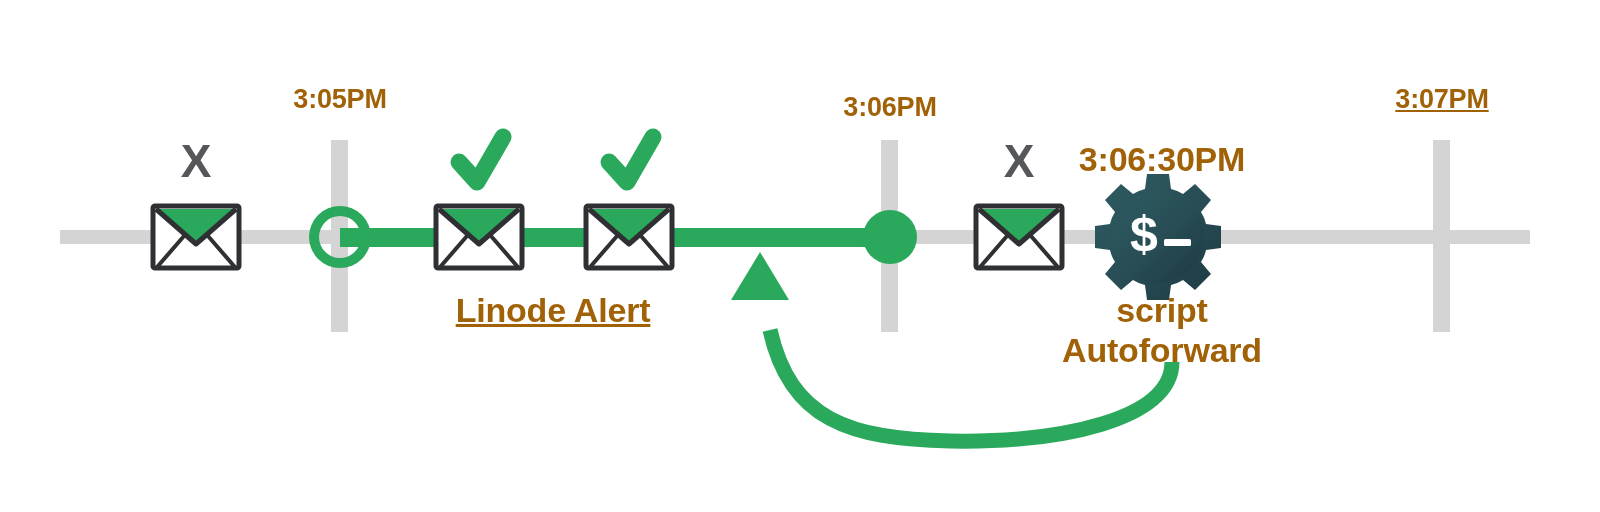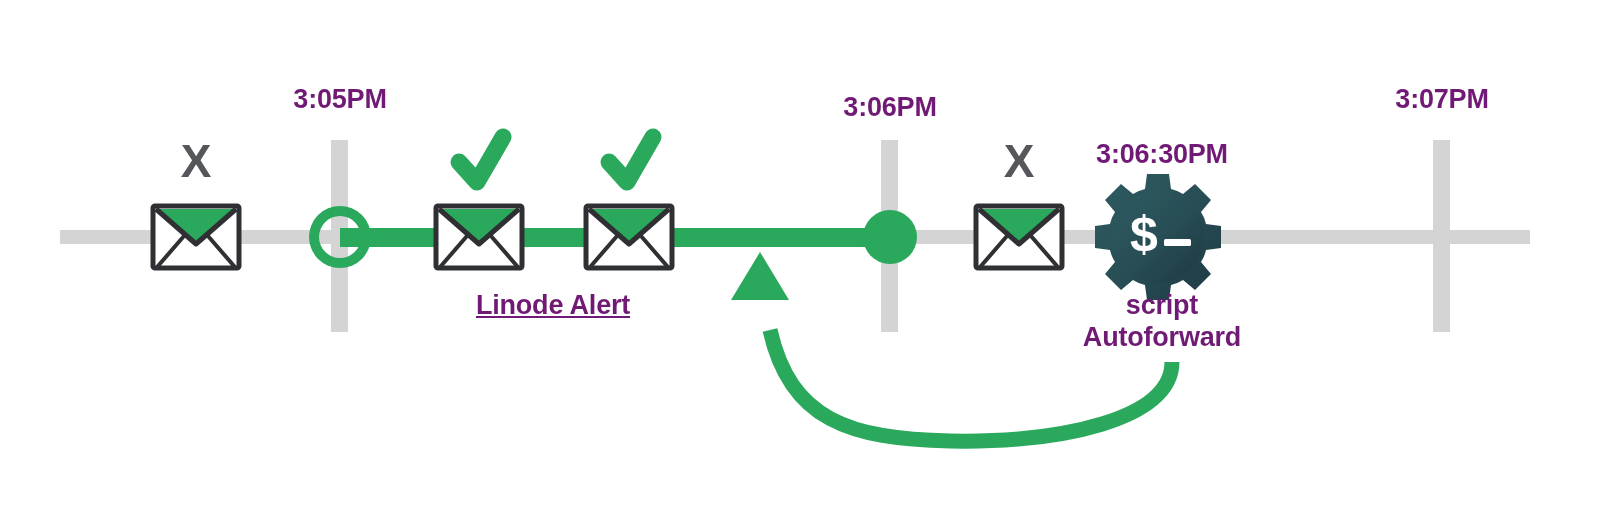--- a/index.html
+++ b/index.html
@@ -7,29 +7,29 @@
   body{
     width:1600px;height:512px;
     background:#ffffff;
     font-family:"Liberation Sans","DejaVu Sans",sans-serif;
     overflow:hidden;
   }
   #stage{position:relative;width:1600px;height:512px;}
   #stage svg{position:absolute;left:0;top:0;}
   .lbl{
     position:absolute;
-    color:#701a75;
+    color:#a16207;
     font-weight:bold;
     text-align:center;
     white-space:nowrap;
     line-height:1.18;
     letter-spacing:-0.2px;
   }
   .time-lbl{font-size:27px;transform:translateX(-50%);}
-  .sub-lbl{font-size:27px;transform:translateX(-50%);}
+  .sub-lbl{font-size:34px;transform:translateX(-50%);}
   .xmark{
     position:absolute;
     font-size:46px;
     font-weight:bold;
     color:#55575b;
     transform:translate(-50%,-50%);
     line-height:1;
     font-family:"Liberation Sans","DejaVu Sans",sans-serif;
   }
 </style>
@@ -132,21 +132,21 @@
                C 850 439, 790 420, 770 330" fill="none" stroke="#2aa95c" stroke-width="15" stroke-linecap="butt"></path>
       <path d="M 760 252 L 789 300 L 731 300 Z" fill="#2aa95c"></path>
     </g>
 
   </svg>
 
   <div class="lbl time-lbl" style="left:340px;top:84px;">3:05PM</div>
 
   <div class="lbl time-lbl" style="left:890px;top:92px;">3:06PM</div>
 
-  <div class="lbl time-lbl" style="left:1442px;top:84px;">3:07PM</div>
+  <div class="lbl time-lbl" style="left:1442px;top:84px;text-decoration:underline;">3:07PM</div>
 
   <div class="xmark" style="left:196px;top:161px;">X</div>
 
   <div class="xmark" style="left:1019px;top:161px;">X</div>
 
   <div class="lbl sub-lbl" style="left:553px;top:290px;text-decoration:underline;">
     <div>Linode Alert</div>
   </div>
 
   <div class="lbl sub-lbl" style="left:1162px;top:139px;">3:06:30PM</div>

